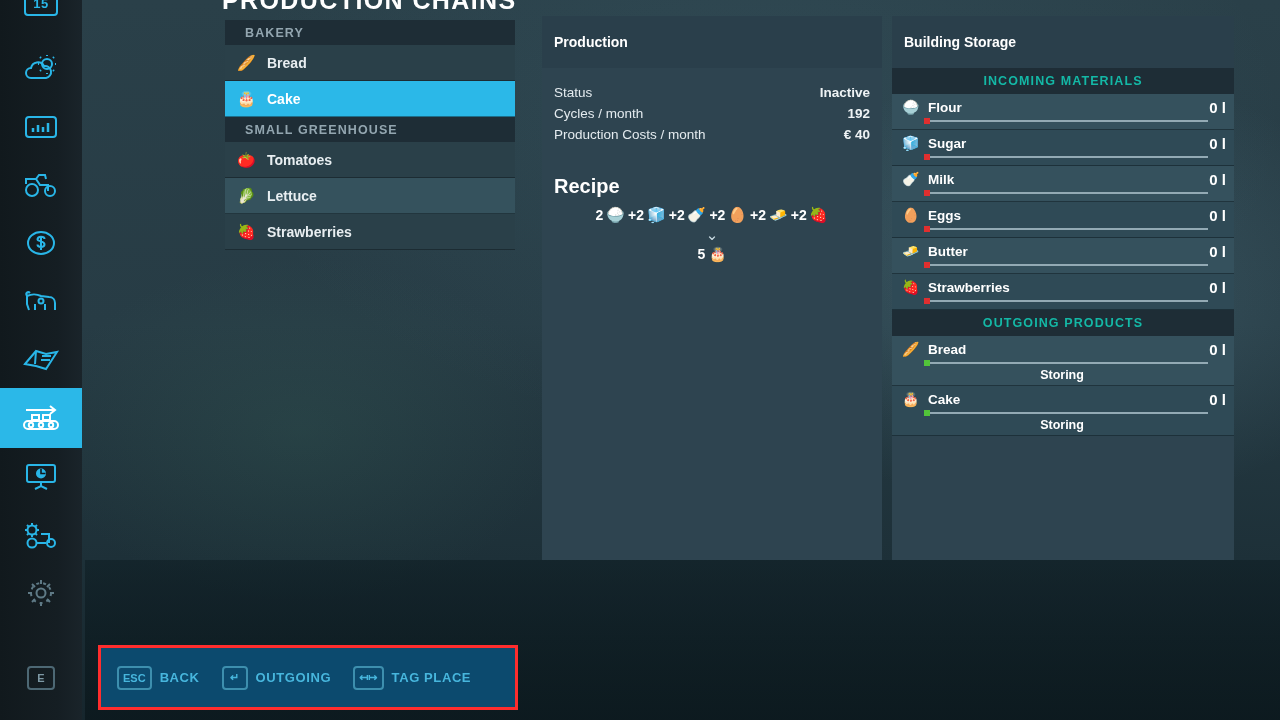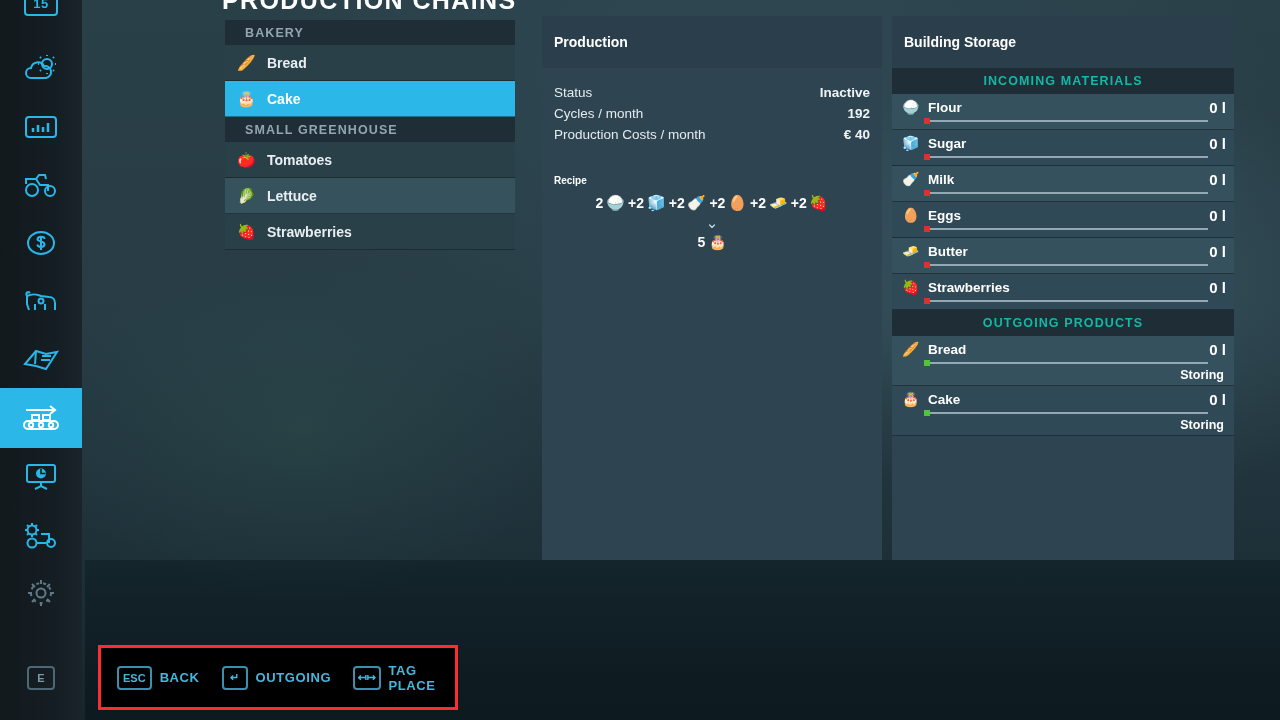--- a/index.html
+++ b/index.html
@@ -81,21 +81,21 @@
   }
   #prod-panel { left:542px; top:16px; width:340px; height:544px; }
   #stor-panel { left:892px; top:16px; width:342px; height:544px; }
   .prod-body { padding:14px 12px 0 12px; }
   .stat-row {
     display:flex; justify-content:space-between;
     font-size:13.5px; color:#eef3f5; line-height:21px; font-weight:bold;
   }
   .stat-row .k { font-weight:normal; color:#e4ebef; }
   .recipe-title {
-    margin-top:30px; font-size:10px; font-weight:bold; color:#ffffff;
+    margin-top:30px; font-size:20px; font-weight:bold; color:#ffffff;
   }
   .recipe-line {
     margin-top:8px; display:flex; align-items:center; justify-content:center;
     gap:3px; font-size:14px; font-weight:bold; color:#ffffff; flex-wrap:nowrap;
   }
   .recipe-line .em { font-size:15px; }
   .chev { text-align:center; color:#cfe0e7; font-size:15px; margin-top:2px; }
   .recipe-out {
     margin-top:2px; text-align:center; font-size:14px; font-weight:bold; color:#ffffff;
   }
@@ -120,27 +120,27 @@
   .bar {
     position:relative; height:2px; background:#93aab4; margin:0 18px 0 26px;
   }
   .dot {
     position:absolute; left:-2px; top:-2px; width:6px; height:6px;
   }
   .dot.red { background:#e02f2f; }
   .dot.green { background:#52c43a; }
   .stor-row.out { height:50px; }
   .storing {
-    text-align:right; font-size:12.5px; color:#ffffff; font-weight:bold;
+    text-align:center; font-size:12.5px; color:#ffffff; font-weight:bold;
     margin-top:4px; padding-right:2px;
   }
   
   #helpbar {
-    position:absolute; left:98px; top:645px; width:360px; height:65px;
-    background:#000000; border:3px solid #ff2d2d; z-index:8;
+    position:absolute; left:98px; top:645px; width:420px; height:65px;
+    background:#0c4a6e; border:3px solid #ff2d2d; z-index:8;
     display:flex; align-items:center; padding-left:16px; gap:22px;
   }
   .hint { display:flex; align-items:center; gap:8px; }
   .hkey {
     min-width:26px; height:24px; padding:0 4px;
     border:2px solid #3d8fae; border-radius:4px; color:#47b6dd;
     font-size:11px; font-weight:bold;
     display:flex; align-items:center; justify-content:center;
   }
   .hlab { color:#47b6dd; font-size:13px; font-weight:bold; letter-spacing:0.6px; }

